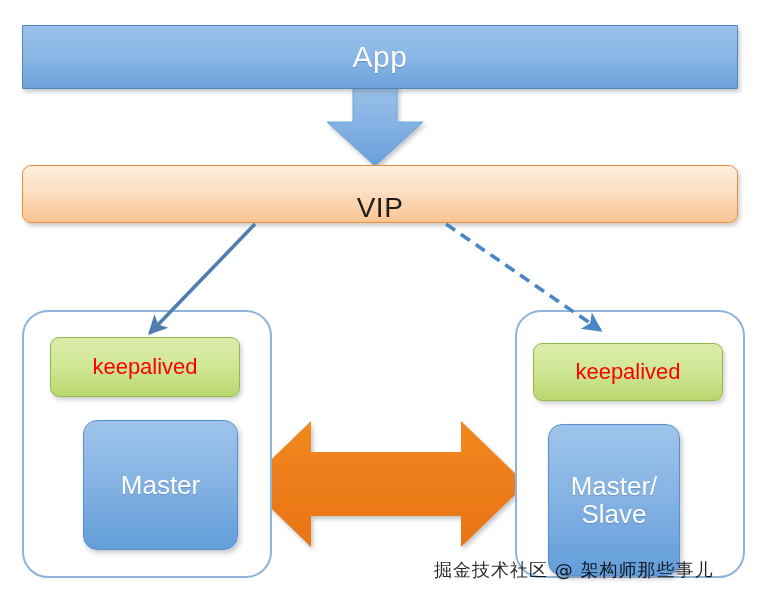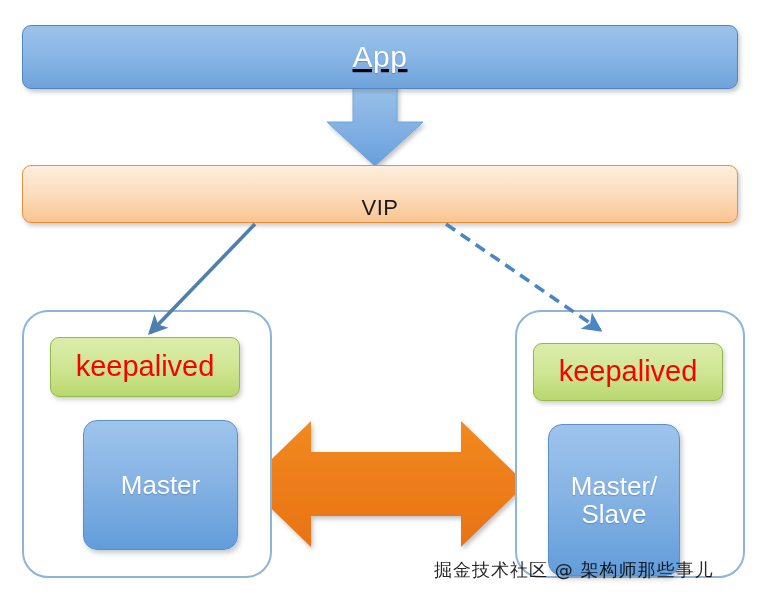--- a/index.html
+++ b/index.html
@@ -29,25 +29,24 @@
     text-align: center;
     line-height: 1.08;
   }
 
   
   #app-box {
     left: 22px;
     top: 25px;
     width: 716px;
     height: 64px;
-    border-radius: 9px;
+    border-radius: 1px;
     border: 1px solid #4f86c0;
     background: linear-gradient(to bottom, #9cc2ea 0%, #8ab7e6 45%, #6fa3da 100%);
     box-shadow: 2px 3px 4px rgba(110,120,130,0.40);
-    text-decoration: underline;
   }
   #app-label {
     color: #ffffff;
     font-size: 30px;
     font-weight: 400;
     letter-spacing: 0.5px;
     text-shadow: 0 1px 1px rgba(40,70,110,0.35);
   }
 
   
@@ -56,21 +55,21 @@
     top: 165px;
     width: 716px;
     height: 58px;
     border-radius: 9px;
     border: 1px solid #e8903a;
     background: linear-gradient(to bottom, #fdeedd 0%, #fcdcbd 50%, #f9c592 100%);
     box-shadow: 2px 3px 4px rgba(120,120,120,0.38);
   }
   #vip-label {
     color: #1b1b1b;
-    font-size: 22px;
+    font-size: 28px;
     font-weight: 400;
     letter-spacing: 0.5px;
     margin-top: 28px;
   }
 
   
   .node-group {
     position: absolute;
     box-sizing: border-box;
     border: 2px solid #8fb4da;
@@ -82,21 +81,21 @@
 
   
   .keepalived-box {
     border-radius: 9px;
     border: 1px solid #93b84c;
     background: linear-gradient(to bottom, #dcecab 0%, #cfe694 50%, #b9d86e 100%);
     box-shadow: 2px 3px 4px rgba(120,125,120,0.35);
   }
   .keepalived-label {
     color: #fa0000;
-    font-size: 29px;
+    font-size: 22px;
     font-weight: 400;
   }
   #keepalived-left  { left: 50px;  top: 337px; width: 190px; height: 60px; }
   #keepalived-right { left: 533px; top: 343px; width: 190px; height: 58px; }
 
   
   .db-box {
     border-radius: 14px;
     border: 1px solid #5a8fca;
     background: linear-gradient(to bottom, #9ec4ec 0%, #87b4e4 45%, #629dda 100%);

